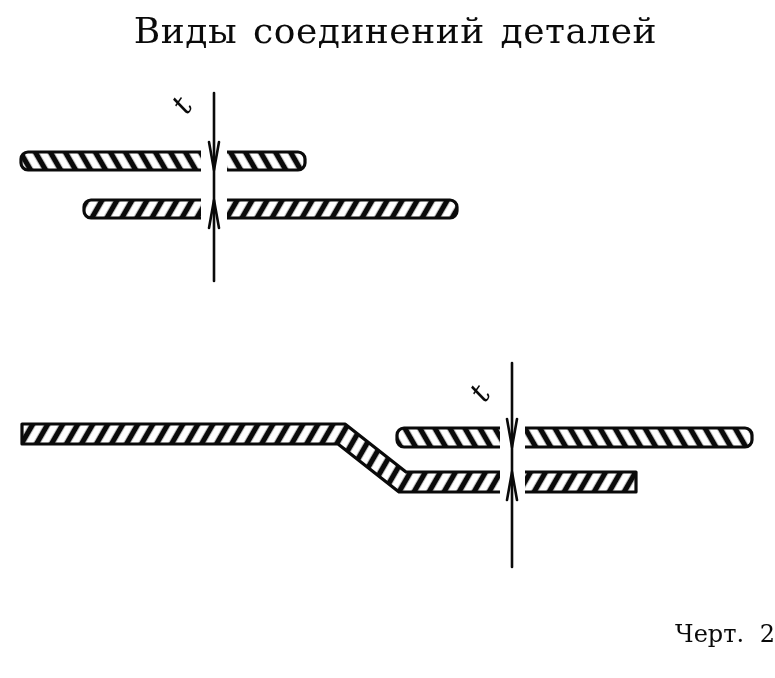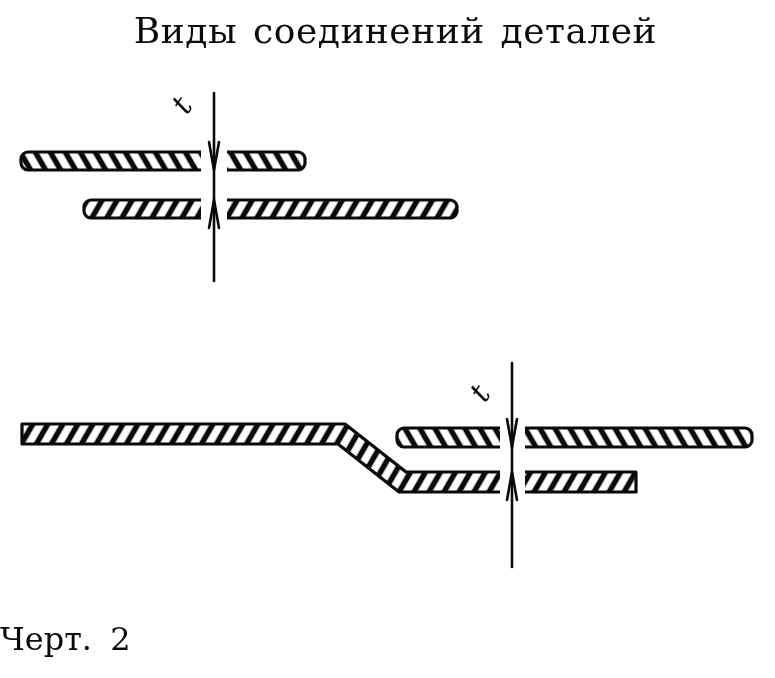--- a/index.html
+++ b/index.html
@@ -27,22 +27,22 @@
     font-weight: normal;
     letter-spacing: 0.5px;
     word-spacing: 4px;
     color: #0a0a0a;
   }
   .caption {
     position: absolute;
     top: 620px;
     left: 0;
     width: 100%;
-    text-align: left;
-    font-size: 32px;
+    text-align: right;
+    font-size: 24px;
     font-weight: 500;
     word-spacing: 8px;
     color: #0a0a0a;
   }
   .dim-label {
     position: absolute;
     font-style: italic;
     font-size: 30px;
     line-height: 1;
     color: #0a0a0a;

